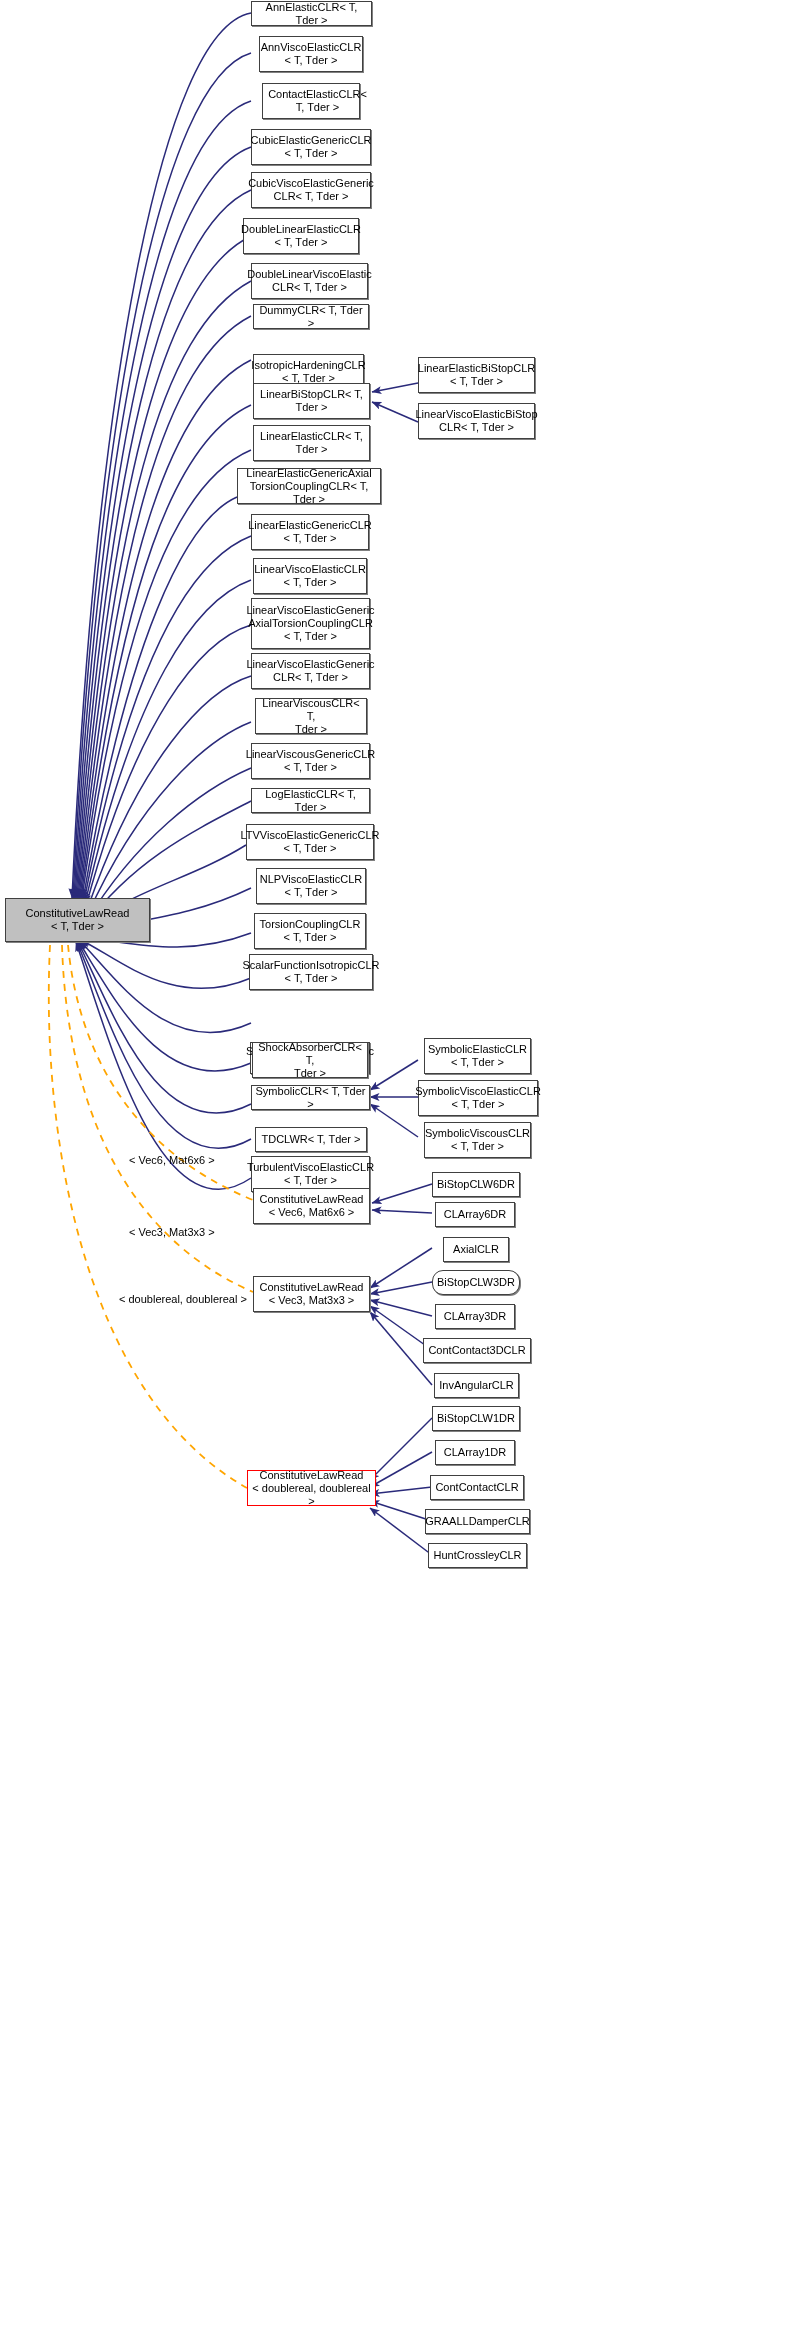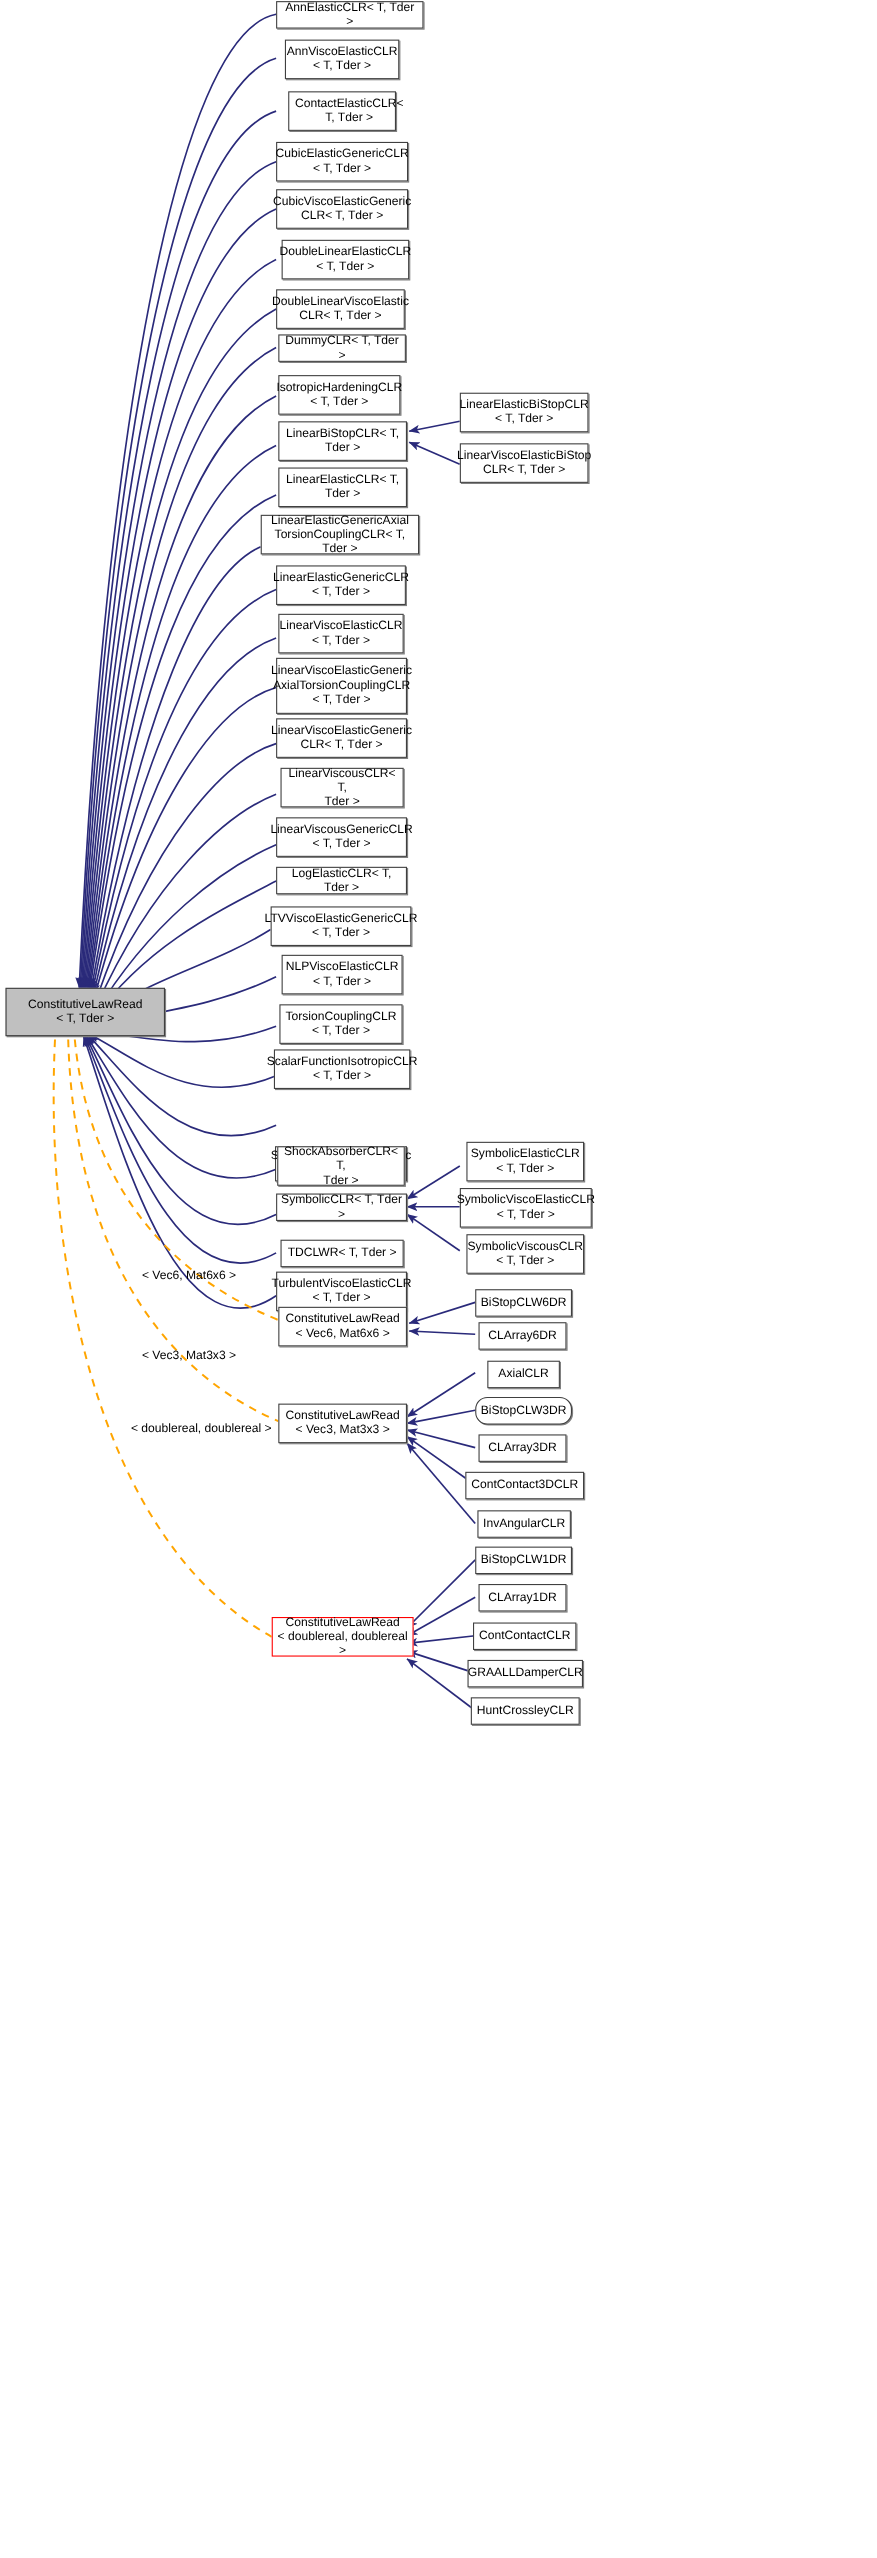--- a/index.html
+++ b/index.html
@@ -85,21 +85,21 @@
     </g>
   </svg>
 
   <div class="node root" style="left:5px;top:898px;width:145px;height:44px;">
     <div>
       <div>ConstitutiveLawRead</div>
       <div>&lt; T, Tder &gt;</div>
     </div>
   </div>
 
-  <div class="node" style="left:251px;top:1px;width:134px;height:25px;">
+  <div class="node" style="left:251px;top:1px;width:121px;height:25px;">
     <div>
         <div>AnnElasticCLR&lt; T, Tder &gt;</div>
       </div>
     </div>
 
   <div class="node" style="left:259px;top:36px;width:104px;height:36px;">
     <div>
         <div>AnnViscoElasticCLR</div>
          <div>&lt; T, Tder &gt;</div>
       </div>
@@ -119,41 +119,41 @@
       </div>
     </div>
 
   <div class="node" style="left:251px;top:172px;width:120px;height:36px;">
     <div>
         <div>CubicViscoElasticGeneric</div>
          <div>CLR&lt; T, Tder &gt;</div>
       </div>
     </div>
 
-  <div class="node" style="left:256px;top:218px;width:116px;height:36px;">
+  <div class="node" style="left:243px;top:218px;width:116px;height:36px;">
     <div>
         <div>DoubleLinearElasticCLR</div>
          <div>&lt; T, Tder &gt;</div>
       </div>
     </div>
 
   <div class="node" style="left:251px;top:263px;width:117px;height:36px;">
     <div>
         <div>DoubleLinearViscoElastic</div>
          <div>CLR&lt; T, Tder &gt;</div>
       </div>
     </div>
 
   <div class="node" style="left:253px;top:304px;width:116px;height:25px;">
     <div>
         <div>DummyCLR&lt; T, Tder &gt;</div>
       </div>
     </div>
 
-  <div class="node" style="left:253px;top:341px;width:111px;height:36px;">
+  <div class="node" style="left:253px;top:354px;width:111px;height:36px;">
     <div>
         <div>IsotropicHardeningCLR</div>
          <div>&lt; T, Tder &gt;</div>
       </div>
     </div>
 
   <div class="node" style="left:253px;top:383px;width:117px;height:36px;">
     <div>
         <div>LinearBiStopCLR&lt; T,</div>
          <div>Tder &gt;</div>

